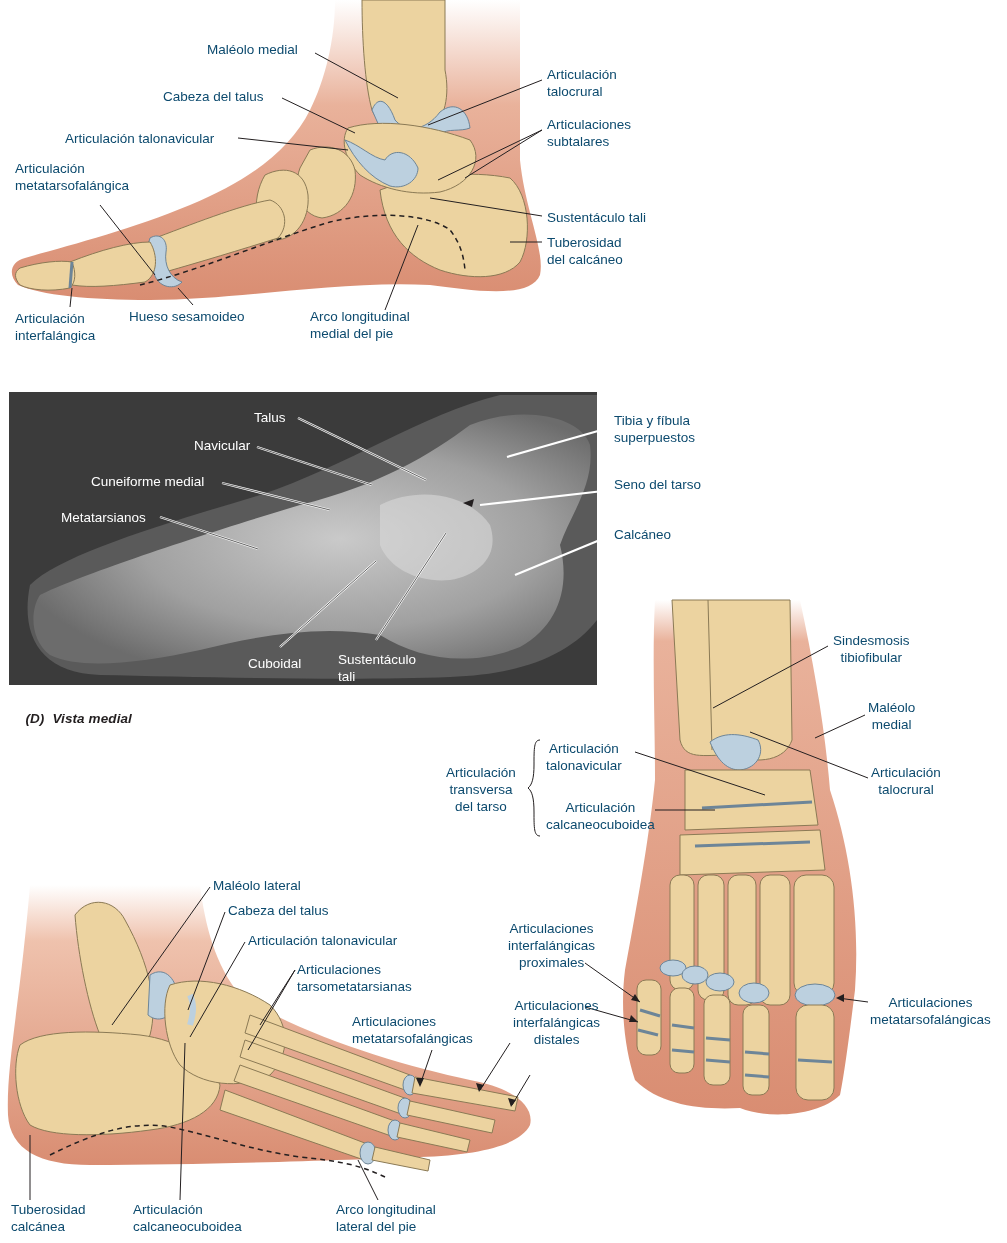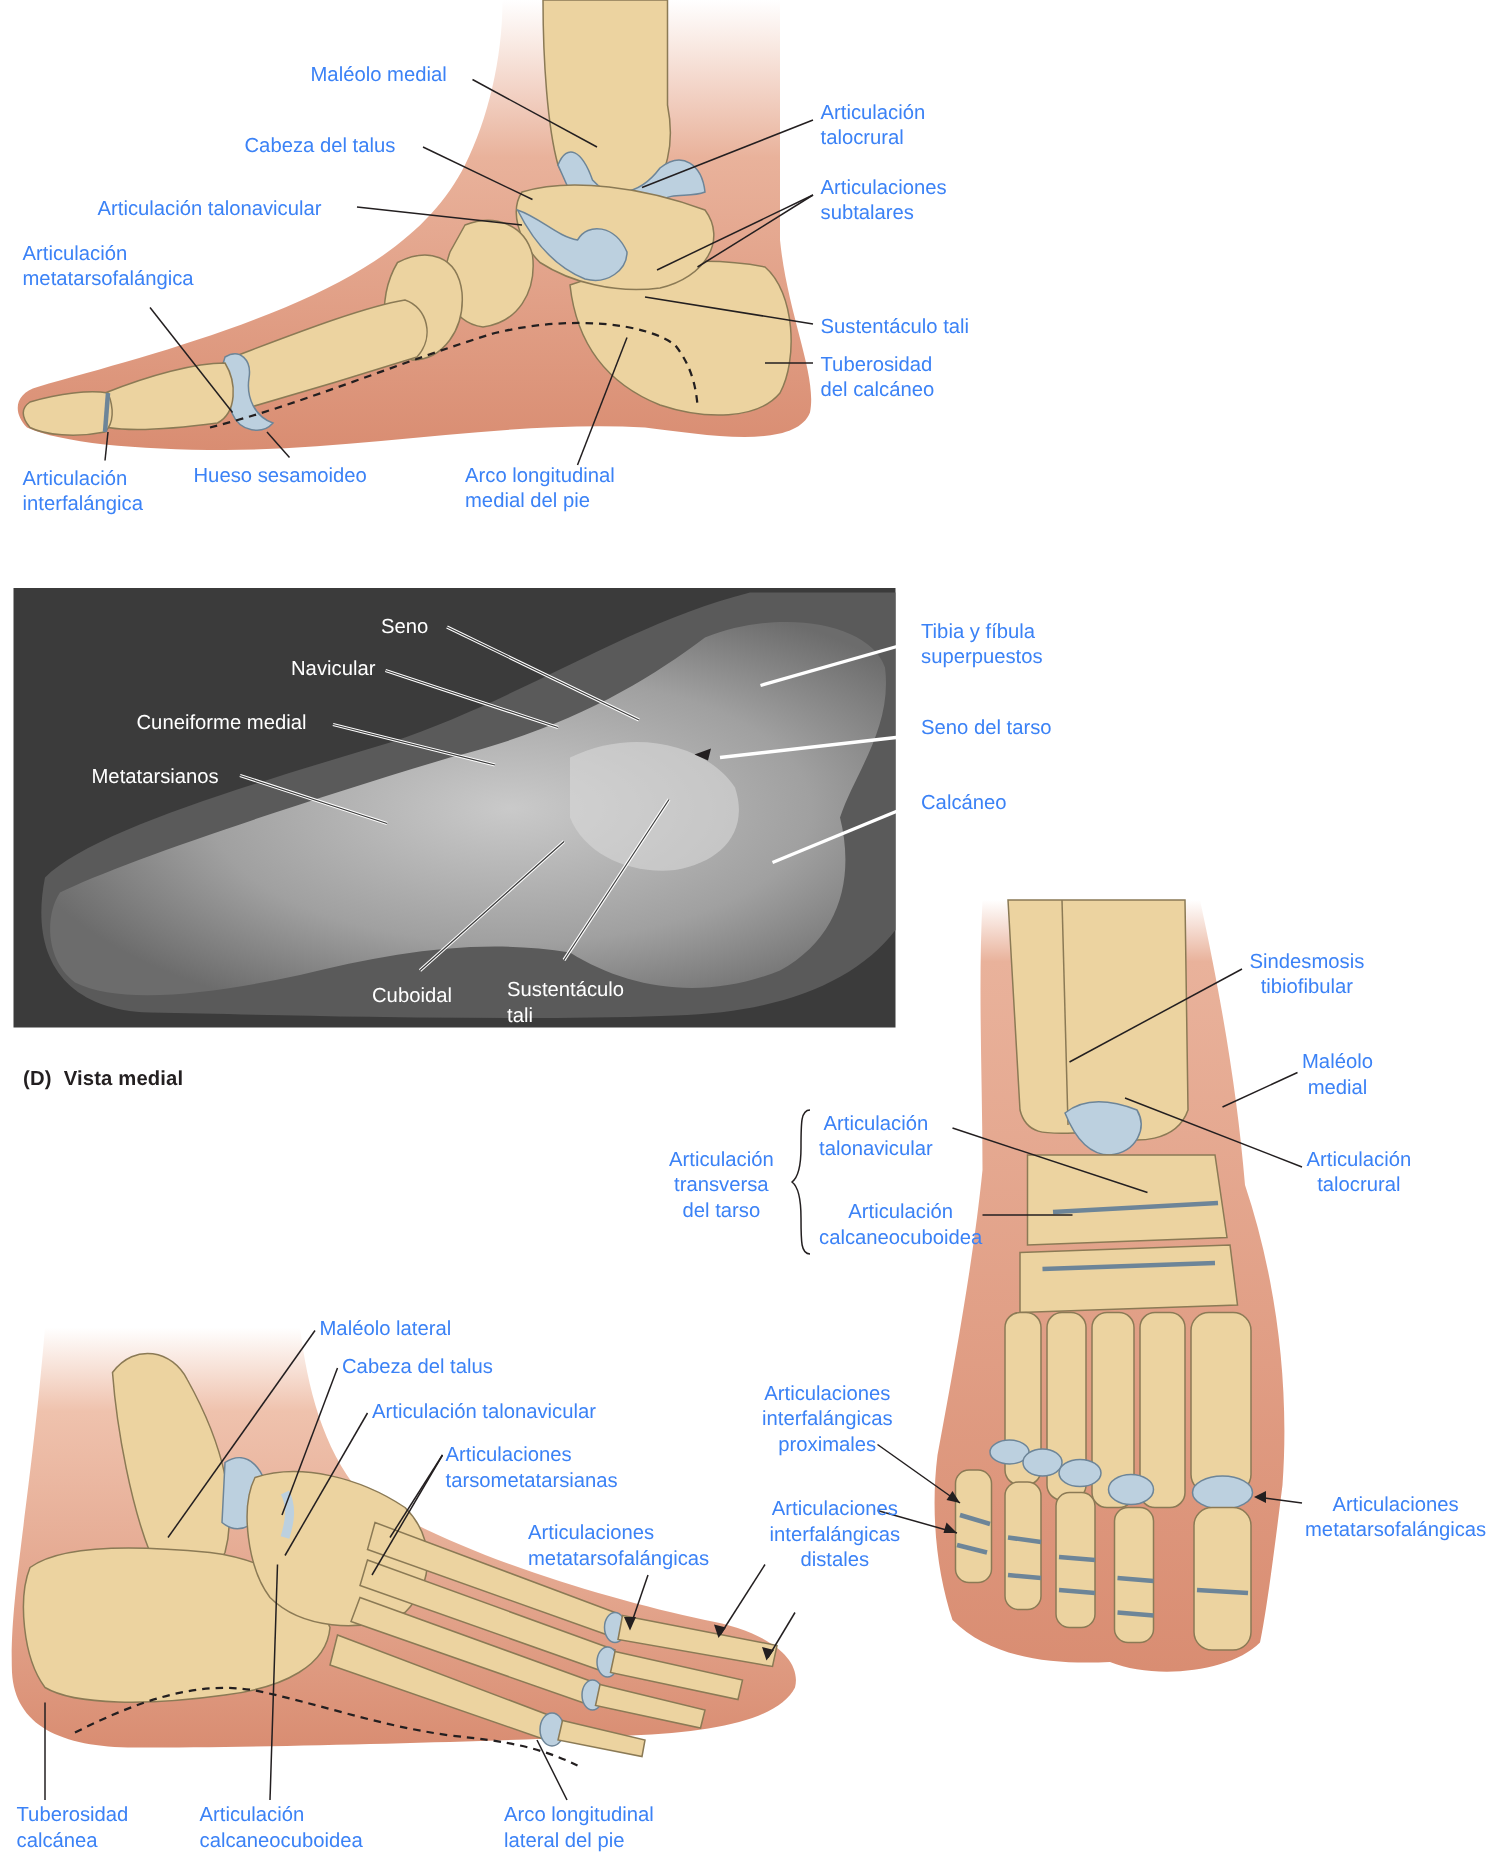--- a/index.html
+++ b/index.html
@@ -1,19 +1,19 @@
 <!DOCTYPE html>
 <html><head>
 <meta charset="utf-8">
 <style>
   html,body{margin:0;padding:0;background:#ffffff;}
   body{width:1007px;height:1243px;position:relative;overflow:hidden;font-family:"Liberation Sans",sans-serif;color:#231f20;}
   .panel{position:absolute;}
   .art{position:absolute;left:0;top:0;}
-  .lbl{position:absolute;font-size:13.5px;line-height:17px;white-space:pre;color:#3b82f6;}
+  .lbl{position:absolute;font-size:13.5px;line-height:17px;white-space:pre;color:#0c4a6e;}
   .lbl.w{color:#ffffff;}
   .cap{position:absolute;font-size:13.5px;font-weight:bold;letter-spacing:0.1px;color:#231f20;white-space:pre;}
   .cap .l{font-weight:bold;margin-right:8px;}
   svg{display:block;}
 </style>
 </head>
 <body>
 
 <div class="panel" style="left:0;top:0;width:660px;height:380px;">
   <svg class="art" width="660" height="380" viewBox="0 0 660 380">
@@ -114,32 +114,32 @@
     <g stroke="#3b3b3b" stroke-width="0.8" fill="none">
       <line x1="298" y1="33" x2="426" y2="95"></line>
       <line x1="257" y1="62" x2="372" y2="100"></line>
       <line x1="222" y1="98" x2="330" y2="125"></line>
       <line x1="160" y1="132" x2="258" y2="164"></line>
       <line x1="280" y1="262" x2="376" y2="176"></line>
       <line x1="376" y1="255" x2="446" y2="148"></line>
     </g>
     <polygon points="463,118 474,114 472,122" fill="#231f20"></polygon>
   </svg>
-  <div class="lbl w" style="left:254px;top:24px;">Seno</div>
+  <div class="lbl w" style="left:254px;top:24px;">Talus</div>
   <div class="lbl w" style="left:194px;top:52px;">Navicular</div>
   <div class="lbl w" style="left:91px;top:88px;">Cuneiforme medial</div>
   <div class="lbl w" style="left:61px;top:124px;">Metatarsianos</div>
   <div class="lbl w" style="left:248px;top:270px;">Cuboidal</div>
   <div class="lbl w" style="left:338px;top:266px;">Sustentáculo
 tali</div>
   <div class="lbl" style="left:614px;top:27px;">Tibia y fíbula
 superpuestos</div>
   <div class="lbl" style="left:614px;top:91px;">Seno del tarso</div>
   <div class="lbl" style="left:614px;top:141px;">Calcáneo</div>
-  <div class="cap" style="left:0;top:311px;">
+  <div class="cap" style="left:10px;top:311px;font-style:italic;">
     <span class="l">(D)</span><span>Vista medial</span>
   </div>
 </div>
 
 <div class="panel" style="left:440px;top:590px;width:567px;height:653px;text-align:center;">
   <svg class="art" width="567" height="653" viewBox="0 0 567 653">
     <defs>
       <linearGradient id="legFadeF" x1="0" y1="0" x2="0" y2="1">
         <stop offset="0" stop-color="#ffffff"></stop>
         <stop offset="0.08" stop-color="#e9b29b"></stop>

